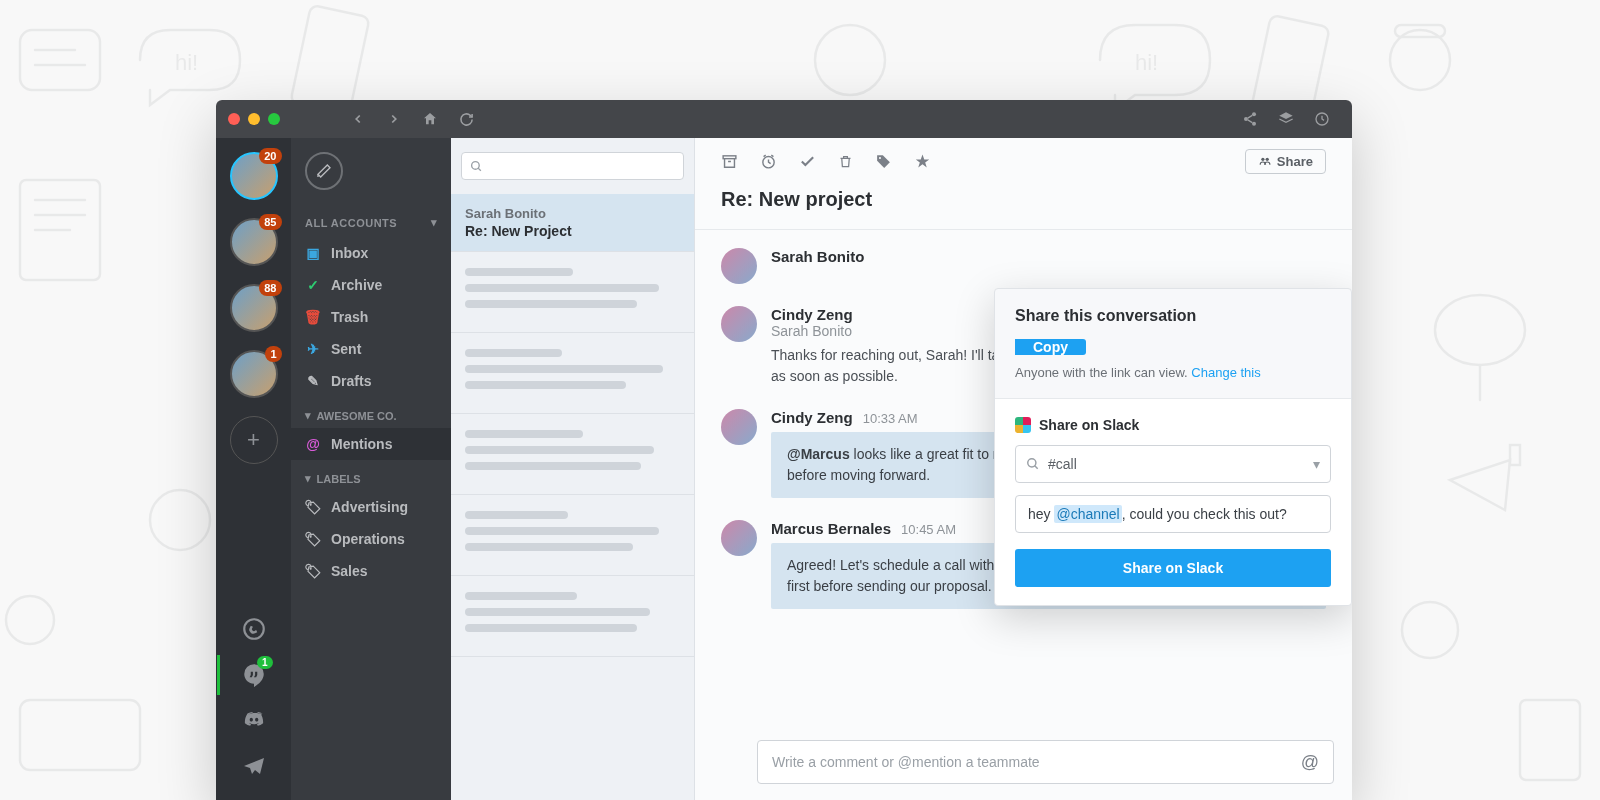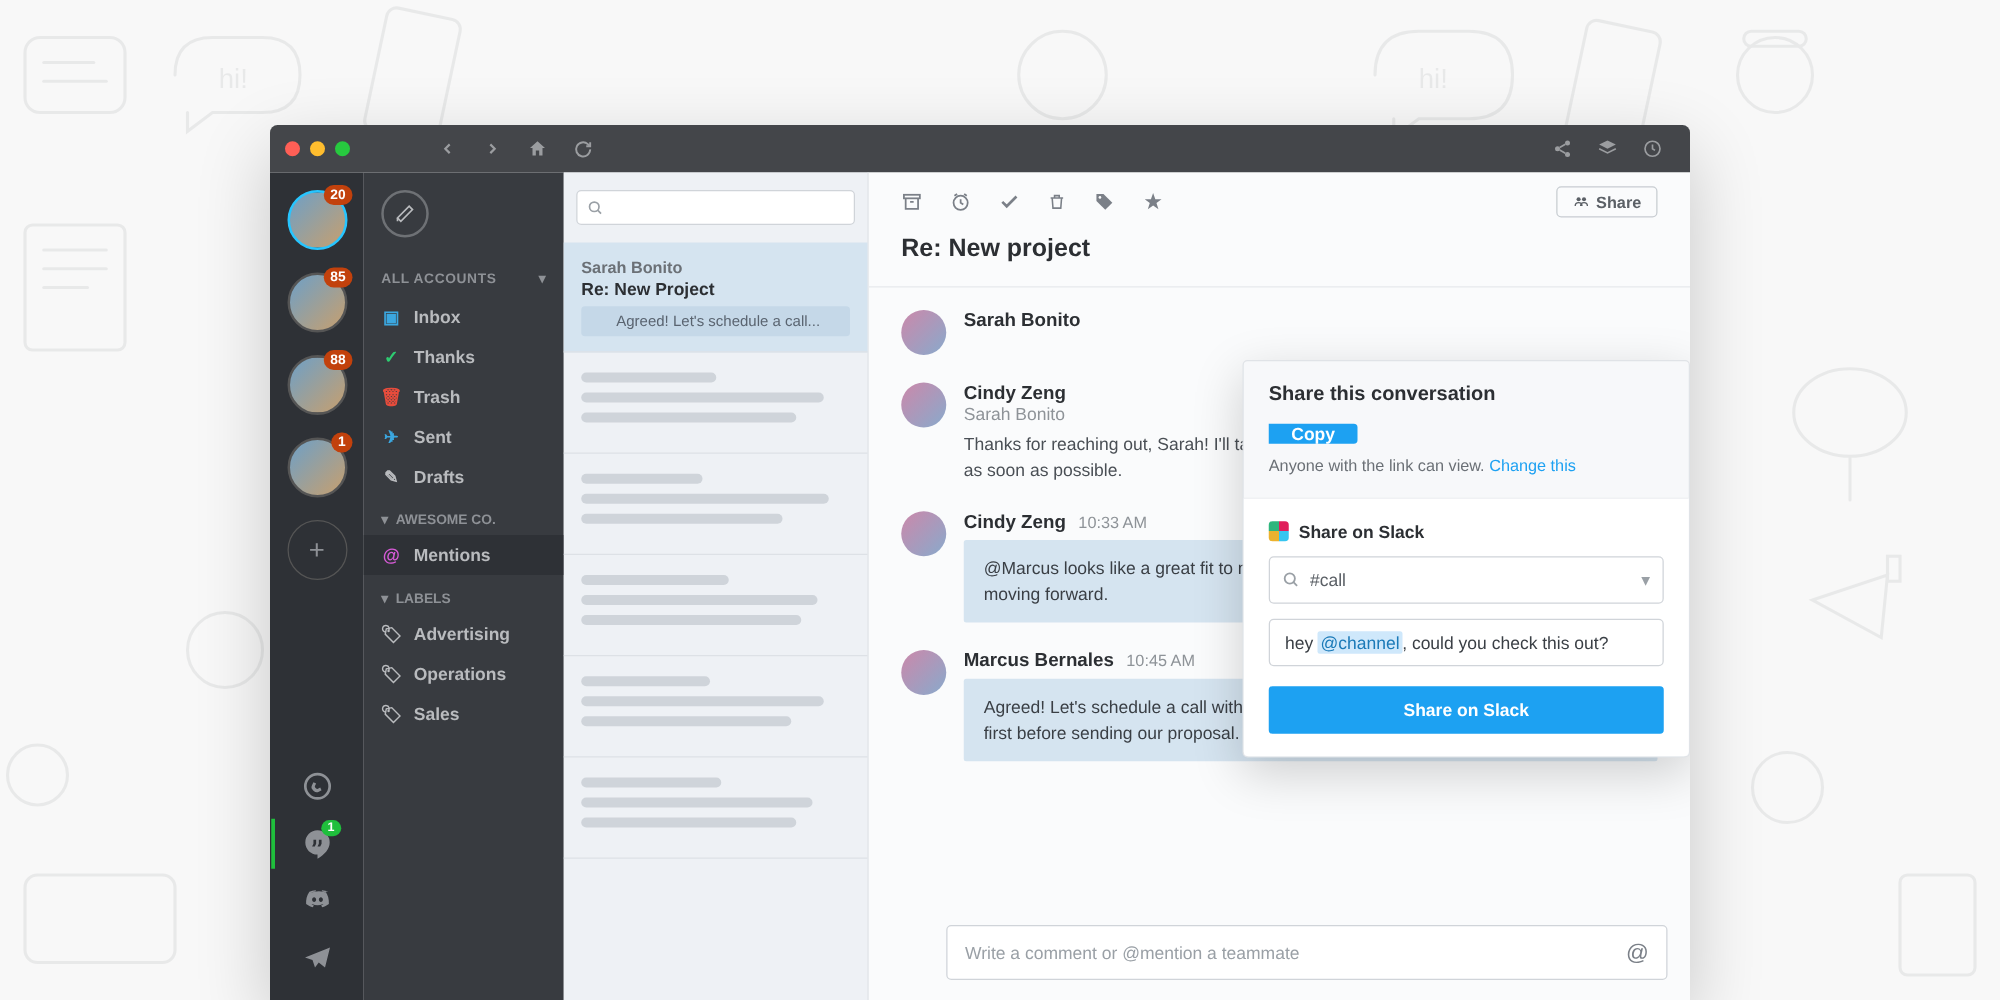--- a/index.html
+++ b/index.html
@@ -51,21 +51,21 @@
 .messages { flex:1; overflow:auto; padding:18px 26px; }
 .msg { display:flex; gap:14px; margin-bottom:22px; }
 .msg .av { width:36px; height:36px; border-radius:50%; background:linear-gradient(135deg,#c8a,#8ac); flex:none; }
 .msg .body { flex:1; }
 .msg .hdr { display:flex; align-items:baseline; gap:10px; }
 .msg .name { font-weight:700; color:#2c2f33; font-size:15px; }
 .msg .time { font-size:13px; color:#8e9398; }
 .msg .sub { color:#8e9398; font-size:14px; }
 .msg .text { color:#4a4f55; font-size:14px; margin-top:6px; line-height:1.5; }
 .note-box { background:#d5e4f0; padding:12px 16px; border-radius:2px; font-size:14px; color:#3a3f45; line-height:1.5; margin-top:6px; }
-.note-box .mention { font-weight:400; }
+.note-box .mention { font-weight:700; }
 .comment-bar { margin:0 18px 16px; }
 .comment-input { height:44px; border:1px solid #d0d4d9; border-radius:4px; background:#fff; display:flex; align-items:center; padding:0 14px; color:#9aa0a6; font-size:14px;margin-left:44px; }
 .comment-input .at { margin-left:auto; font-size:18px; color:#7b8088; }
 .share-pop { position:absolute; top:188px; right:0; width:358px; background:#f7f8fa; border:1px solid #e0e3e7; border-radius:4px; box-shadow:0 12px 40px rgba(0,0,0,0.18); }
 .share-pop .sec { padding:18px 20px; }
 .share-title { font-size:16px; font-weight:700; color:#2c2f33; margin-bottom:14px; }
 .link-row { display:flex; gap:0; margin-bottom:10px; }
 .link-input { flex:1; background:#eceff2; border:none; padding:10px 12px; font-size:14px; color:#5b6066; border-radius:3px 0 0 3px; }
 .copy-btn { background:#1da1f2; color:#fff; border:none; padding:0 18px; font-weight:700; font-size:14px; border-radius:0 3px 3px 0; cursor:pointer; }
 .perm-text { font-size:13px; color:#6b7076; }
@@ -224,21 +224,21 @@
       <div class="sb-header">
           <span>ALL ACCOUNTS</span>
           <span class="caret">▾</span>
         </div>
       <div class="sb-item">
           <span class="ico" style="color:#3ba7e0">▣</span>
           <span>Inbox</span>
         </div>
       <div class="sb-item">
           <span class="ico" style="color:#2ecc71">✓</span>
-          <span>Thanks</span>
+          <span>Archive</span>
         </div>
       <div class="sb-item">
           <span class="ico" style="color:#e74c3c">🗑</span>
           <span>Trash</span>
         </div>
       <div class="sb-item">
           <span class="ico" style="color:#3ba7e0">✈</span>
           <span>Sent</span>
         </div>
       <div class="sb-item">
@@ -270,24 +270,20 @@
           <div class="search-box">
             <svg width="13" height="13" viewBox="0 0 24 24" fill="none" stroke="currentColor" stroke-width="2.5">
               <circle cx="10" cy="10" r="7"></circle>
               <line x1="20" y1="20" x2="15" y2="15"></line>
             </svg>
           </div>
         </div>
       <div class="thread-item sel">
         <div class="thread-name">Sarah Bonito</div>
         <div class="thread-sub">Re:  New Project</div>
-        <div class="thread-prev">
-            <div class="mini-av"></div>
-            <span>Agreed! Let's schedule a call...</span>
-          </div>
       </div>
       <div class="placeholder-item">
           <div class="ph-line" style="width:50%"></div>
           <div class="ph-line" style="width:90%"></div>
           <div class="ph-line" style="width:80%"></div>
         </div>
       <div class="placeholder-item">
           <div class="ph-line" style="width:45%"></div>
           <div class="ph-line" style="width:92%"></div>
           <div class="ph-line" style="width:75%"></div>

